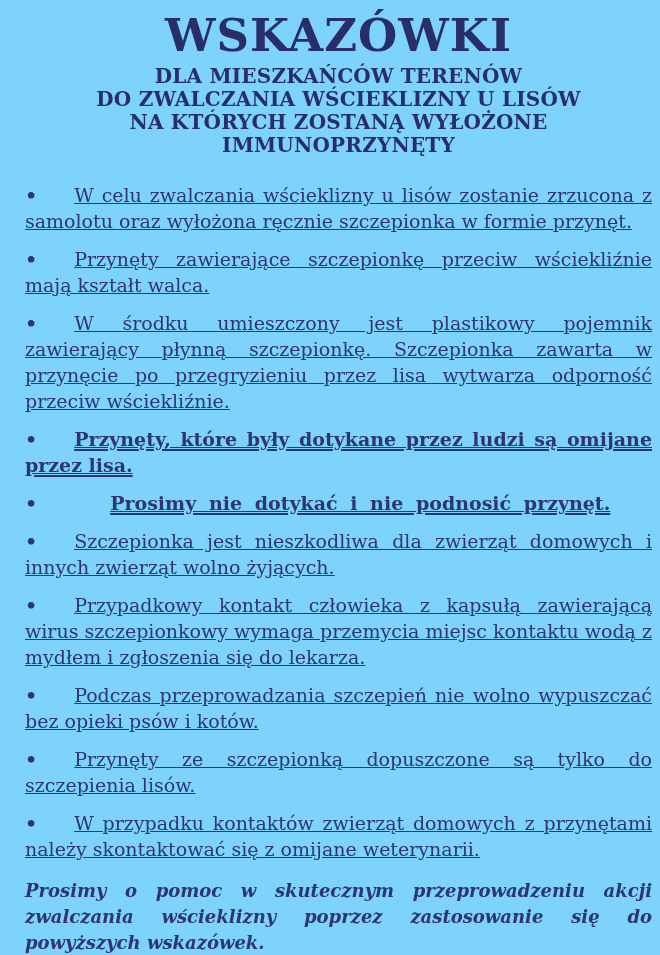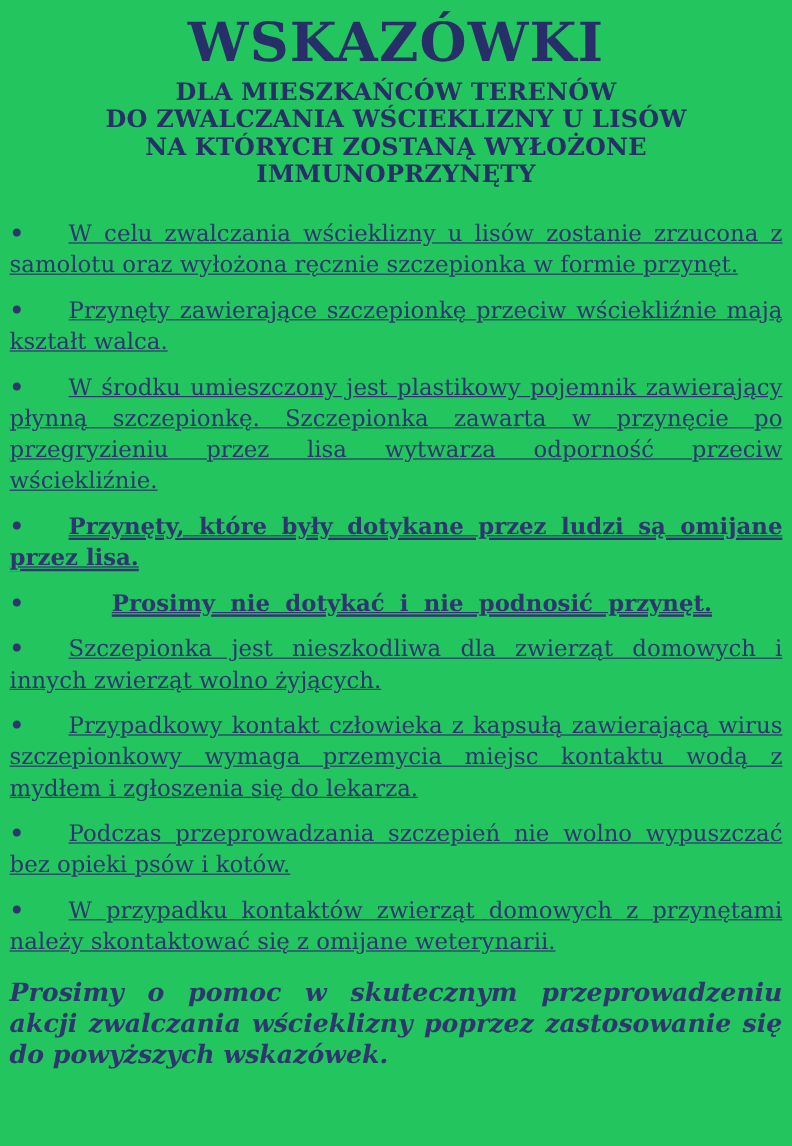--- a/index.html
+++ b/index.html
@@ -5,26 +5,26 @@
   html, body {
     margin: 0;
     padding: 0;
     background: #ffffff;
   }
   .page {
     position: relative;
     width: 660px;
     height: 955px;
     margin: 0 auto;
-    background: #22c55e;
+    background: #7dd3fc;
     color: #2b3270;
     font-family: "DejaVu Serif", "Liberation Serif", serif;
     overflow: hidden;
     box-sizing: border-box;
-    padding: 12px 8px 0 8px;
+    padding: 12px 8px 0 25px;
   }
   .title {
     margin: 0;
     text-align: center;
     font-size: 45px;
     line-height: 1.06;
     font-weight: bold;
     letter-spacing: 1px;
     color: #272e68;
   }
@@ -62,21 +62,21 @@
     text-decoration: underline;
     text-underline-offset: 3px;
     text-decoration-thickness: 1.5px;
   }
   p.bullet.spread .txt {
     word-spacing: 0.32em;
     margin-left: 36px;
   }
   p.closing {
     margin: 16px 0 0 0;
-    font-size: 21px;
+    font-size: 18px;
     line-height: 26px;
     font-weight: bold;
     font-style: italic;
     text-align: justify;
     color: #2e356f;
   }
 </style>
 </head>
 <body>
 
@@ -100,19 +100,20 @@
     <p class="bullet emph"><span class="dot">•</span><span class="tab"></span><span class="txt">Przynęty, które były dotykane przez ludzi są omijane przez lisa.</span></p>
 
     <p class="bullet emph spread"><span class="dot">•</span><span class="tab"></span><span class="txt">Prosimy nie dotykać i nie podnosić przynęt.</span></p>
 
     <p class="bullet"><span class="dot">•</span><span class="tab"></span><span class="txt">Szczepionka jest nieszkodliwa dla zwierząt domowych i innych zwierząt wolno żyjących.</span></p>
 
     <p class="bullet"><span class="dot">•</span><span class="tab"></span><span class="txt">Przypadkowy kontakt człowieka z kapsułą zawierającą wirus szczepionkowy wymaga przemycia miejsc kontaktu wodą z mydłem i zgłoszenia się do lekarza.</span></p>
 
     <p class="bullet"><span class="dot">•</span><span class="tab"></span><span class="txt">Podczas przeprowadzania szczepień nie wolno wypuszczać bez opieki psów i kotów.</span></p>
 
+    <p class="bullet"><span class="dot">•</span><span class="tab"></span><span class="txt">Przynęty ze szczepionką dopuszczone są tylko do szczepienia lisów.</span></p>
 
     <p class="bullet"><span class="dot">•</span><span class="tab"></span><span class="txt">W przypadku kontaktów zwierząt domowych z przynętami należy skontaktować się z omijane weterynarii.</span></p>
   </div>
 
   <p class="closing">Prosimy o pomoc w skutecznym przeprowadzeniu akcji zwalczania wścieklizny poprzez zastosowanie się do powyższych wskazówek.</p>
 
 </div>
 
 </body></html>

